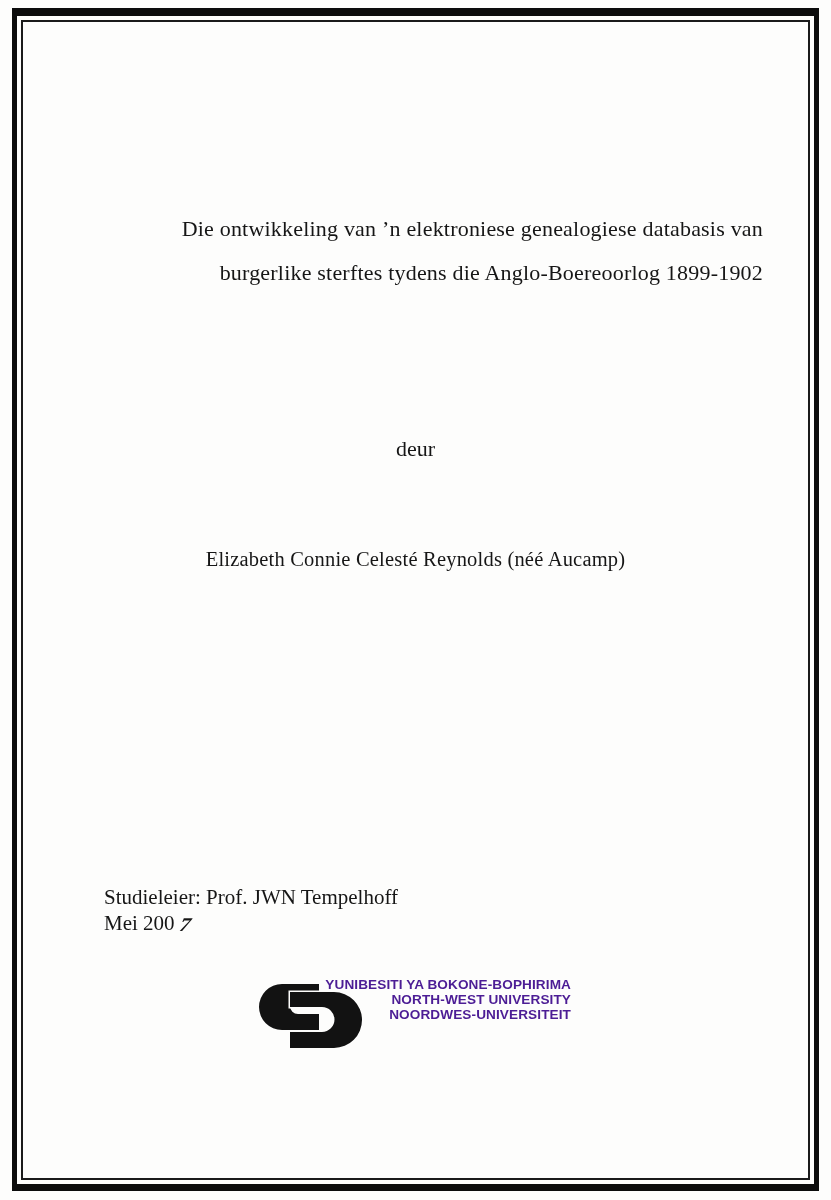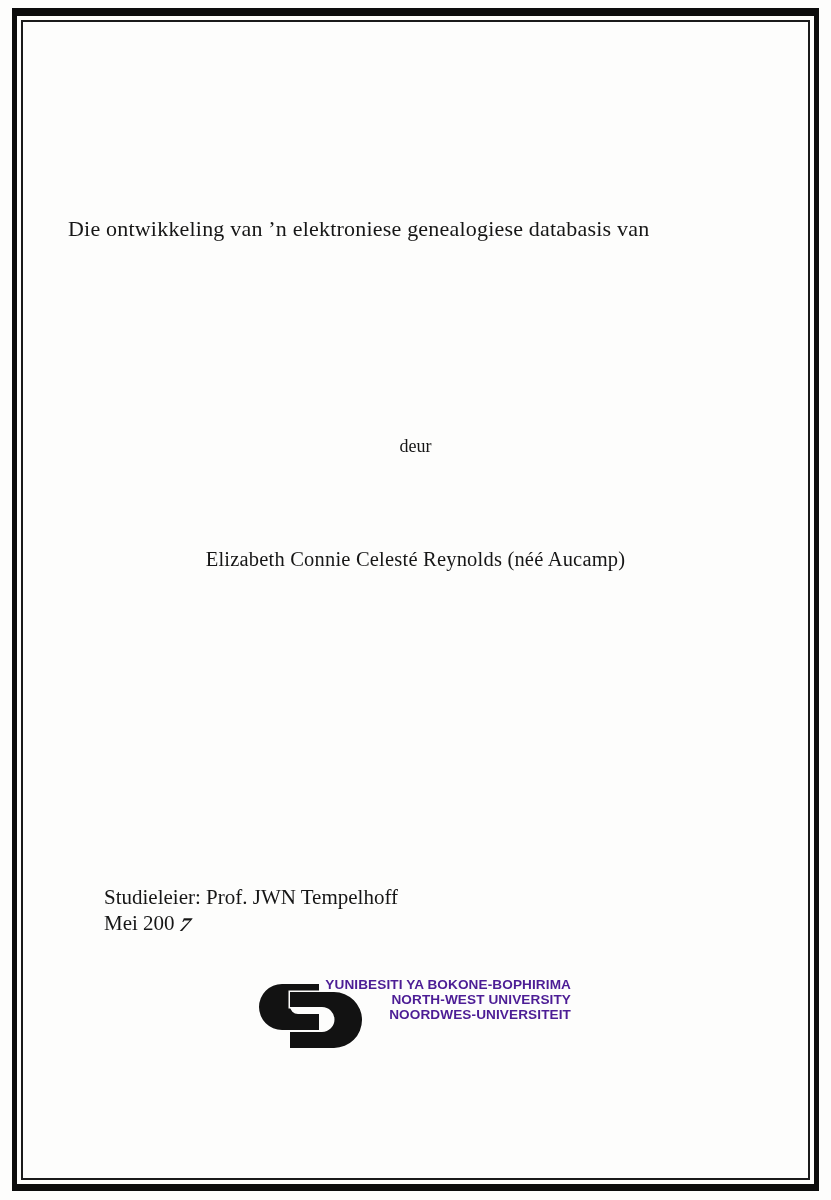--- a/index.html
+++ b/index.html
@@ -22,27 +22,27 @@
     border-width:8px 5px 7px 5px;
     pointer-events:none;
   }
   .frame-inner{
     position:absolute; left:21px; right:21px; top:20px; bottom:20px;
     border:2px solid #1b1b1b;
     pointer-events:none;
   }
   .title-block{
     position:absolute; top:207px; left:68px; right:68px;
-    text-align:left;
+    text-align:right;
     font-size:22px; line-height:43.5px;
     letter-spacing:0.2px;
   }
   .byline{
     position:absolute; top:436px; left:0; right:0;
-    text-align:center; font-size:18px;
+    text-align:center; font-size:22px;
   }
   .author{
     position:absolute; top:516px; left:0; right:0;
     text-align:center; font-size:20.5px; letter-spacing:0.2px;margin-top:32px;
   }
   .statement{
     position:absolute; top:662px; left:104px; width:645px;
     font-size:17.5px; line-height:25.8px;
   }
   .statement .justified{
@@ -75,20 +75,21 @@
   }
 </style>
 </head>
 <body>
 
 <div class="frame-outer"></div>
 <div class="frame-inner"></div>
 
 <div class="title-block">
   <div>Die ontwikkeling van ’n elektroniese genealogiese databasis van</div>
+  <div>burgerlike sterftes tydens die Anglo-Boereoorlog 1899-1902</div>
 </div>
 
 <div class="byline">deur</div>
 
 <div class="author">Elizabeth Connie Celesté Reynolds (néé Aucamp)</div>
 
 <div class="statement">
 </div>
 
 <div class="supervisor-block">

